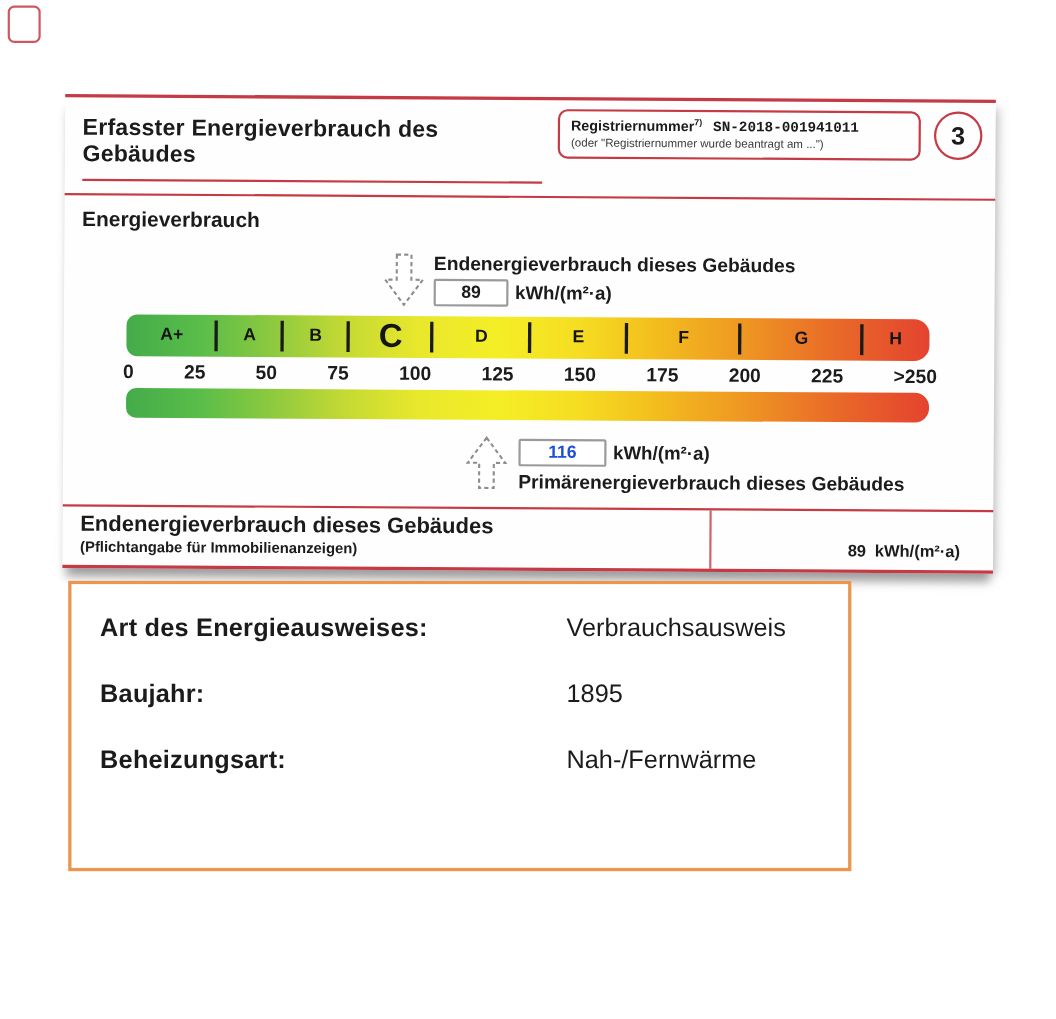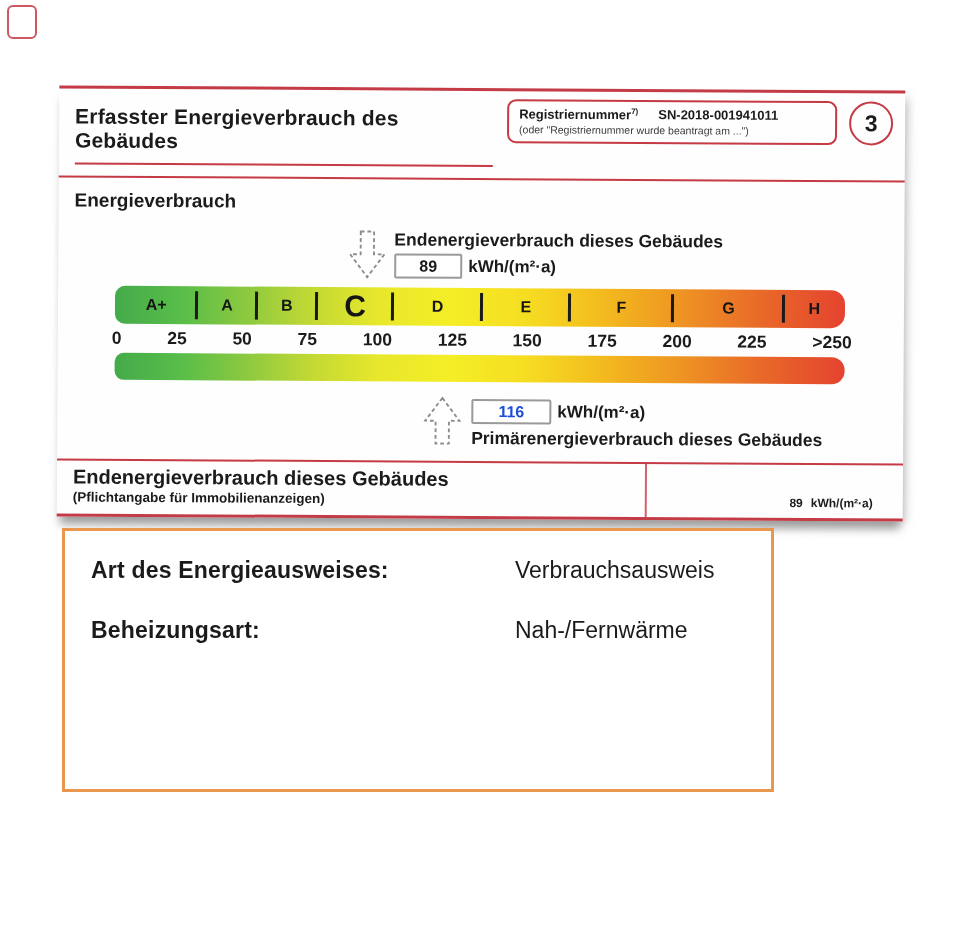--- a/index.html
+++ b/index.html
@@ -15,21 +15,21 @@
     transform: rotate(0.35deg);
     box-shadow: 0 11px 9px -3px rgba(110,110,110,.6), 7px 4px 9px -3px rgba(140,140,140,.35); }
 
   .c1-header { display: flex; align-items: flex-start; border-top: 3px solid #c43b45;
     padding: 8px 12px 0 16px; }
   .c1-title { flex: 1; font-size: 21px; font-weight: bold; letter-spacing: .2px;
     padding: 8px 0 10px; border-bottom: 2px solid #c43b45; margin-right: 14px; }
   .reg-box { border: 2px solid #c43b45; border-radius: 9px; padding: 5px 10px 6px; width: 330px; }
   .reg-line1 { font-size: 13px; font-weight: bold; white-space: nowrap; }
   .reg-line1 sup { font-size: 8px; }
-  .reg-num { margin-left: 20px; }
+  .reg-num { margin-left: 10px; font-family: Liberation Mono, monospace; }
   .reg-hint { font-size: 10.5px; color: #3a3a3a; margin-top: 2px; }
   .page-circle { width: 44px; height: 44px; border: 2.5px solid #c43b45; border-radius: 50%;
     display: flex; align-items: center; justify-content: center;
     font-size: 23px; font-weight: bold; margin-left: 12px; }
 
   .c1-body { border-top: 2px solid #c43b45; margin-top: 11px; }
   .section-title { font-size: 19px; font-weight: bold; padding: 12px 16px 0; }
 
   .endenergy-row { display: flex; align-items: flex-start; margin: 16px 0 2px 290px; }
   .arrow-svg { flex: 0 0 auto; }
@@ -60,21 +60,21 @@
   .primary-row { display: flex; align-items: flex-start; margin: 14px 0 0 366px; }
   .primary-texts { margin-left: 10px; }
   .primary-texts .diagram-label { margin-top: 4px; }
 
   .c1-footer { position: relative; border-top: 2px solid #c43b45; border-bottom: 3px solid #c43b45;
     margin-top: 12px; padding: 5px 16px 8px; min-height: 58px; }
   .footer-title { font-size: 20px; font-weight: bold; }
   .footer-sub { font-size: 13.5px; font-weight: bold; margin-top: 1px; }
   .footer-divider { position: absolute; left: 69.5%; top: 0; bottom: 0; width: 2px;
     background: #c43b45; opacity: .8; }
-  .footer-value { position: absolute; right: 30px; bottom: 8px; font-size: 12px; font-weight: bold; }
+  .footer-value { position: absolute; right: 30px; bottom: 8px; font-size: 15px; font-weight: bold; }
   .footer-value .u { margin-left: 8px; }
 
   
   .card2 { position: absolute; left: 62px; top: 528px; width: 712px; height: 264px;
     border: 3px solid #e9974f; background: #fff; padding: 26px 26px 0; }
   .detail-row { display: flex; align-items: baseline; margin-bottom: 33px; }
   .detail-label { flex: 0 0 424px; font-size: 23px; font-weight: bold; letter-spacing: .2px; }
   .detail-value { font-size: 23px; font-weight: normal; }
 </style>
 </head>
@@ -168,16 +168,20 @@
     </div>
   </div>
 </div>
 
 <div class="card2">
   <div class="detail-row">
     <div class="detail-label">Art des Energieausweises:</div>
     <div class="detail-value">Verbrauchsausweis</div>
   </div>
   <div class="detail-row">
+    <div class="detail-label">Baujahr:</div>
+    <div class="detail-value">1895</div>
+  </div>
+  <div class="detail-row">
     <div class="detail-label">Beheizungsart:</div>
     <div class="detail-value">Nah-/Fernwärme</div>
   </div>
 </div>
 
 </body></html>

